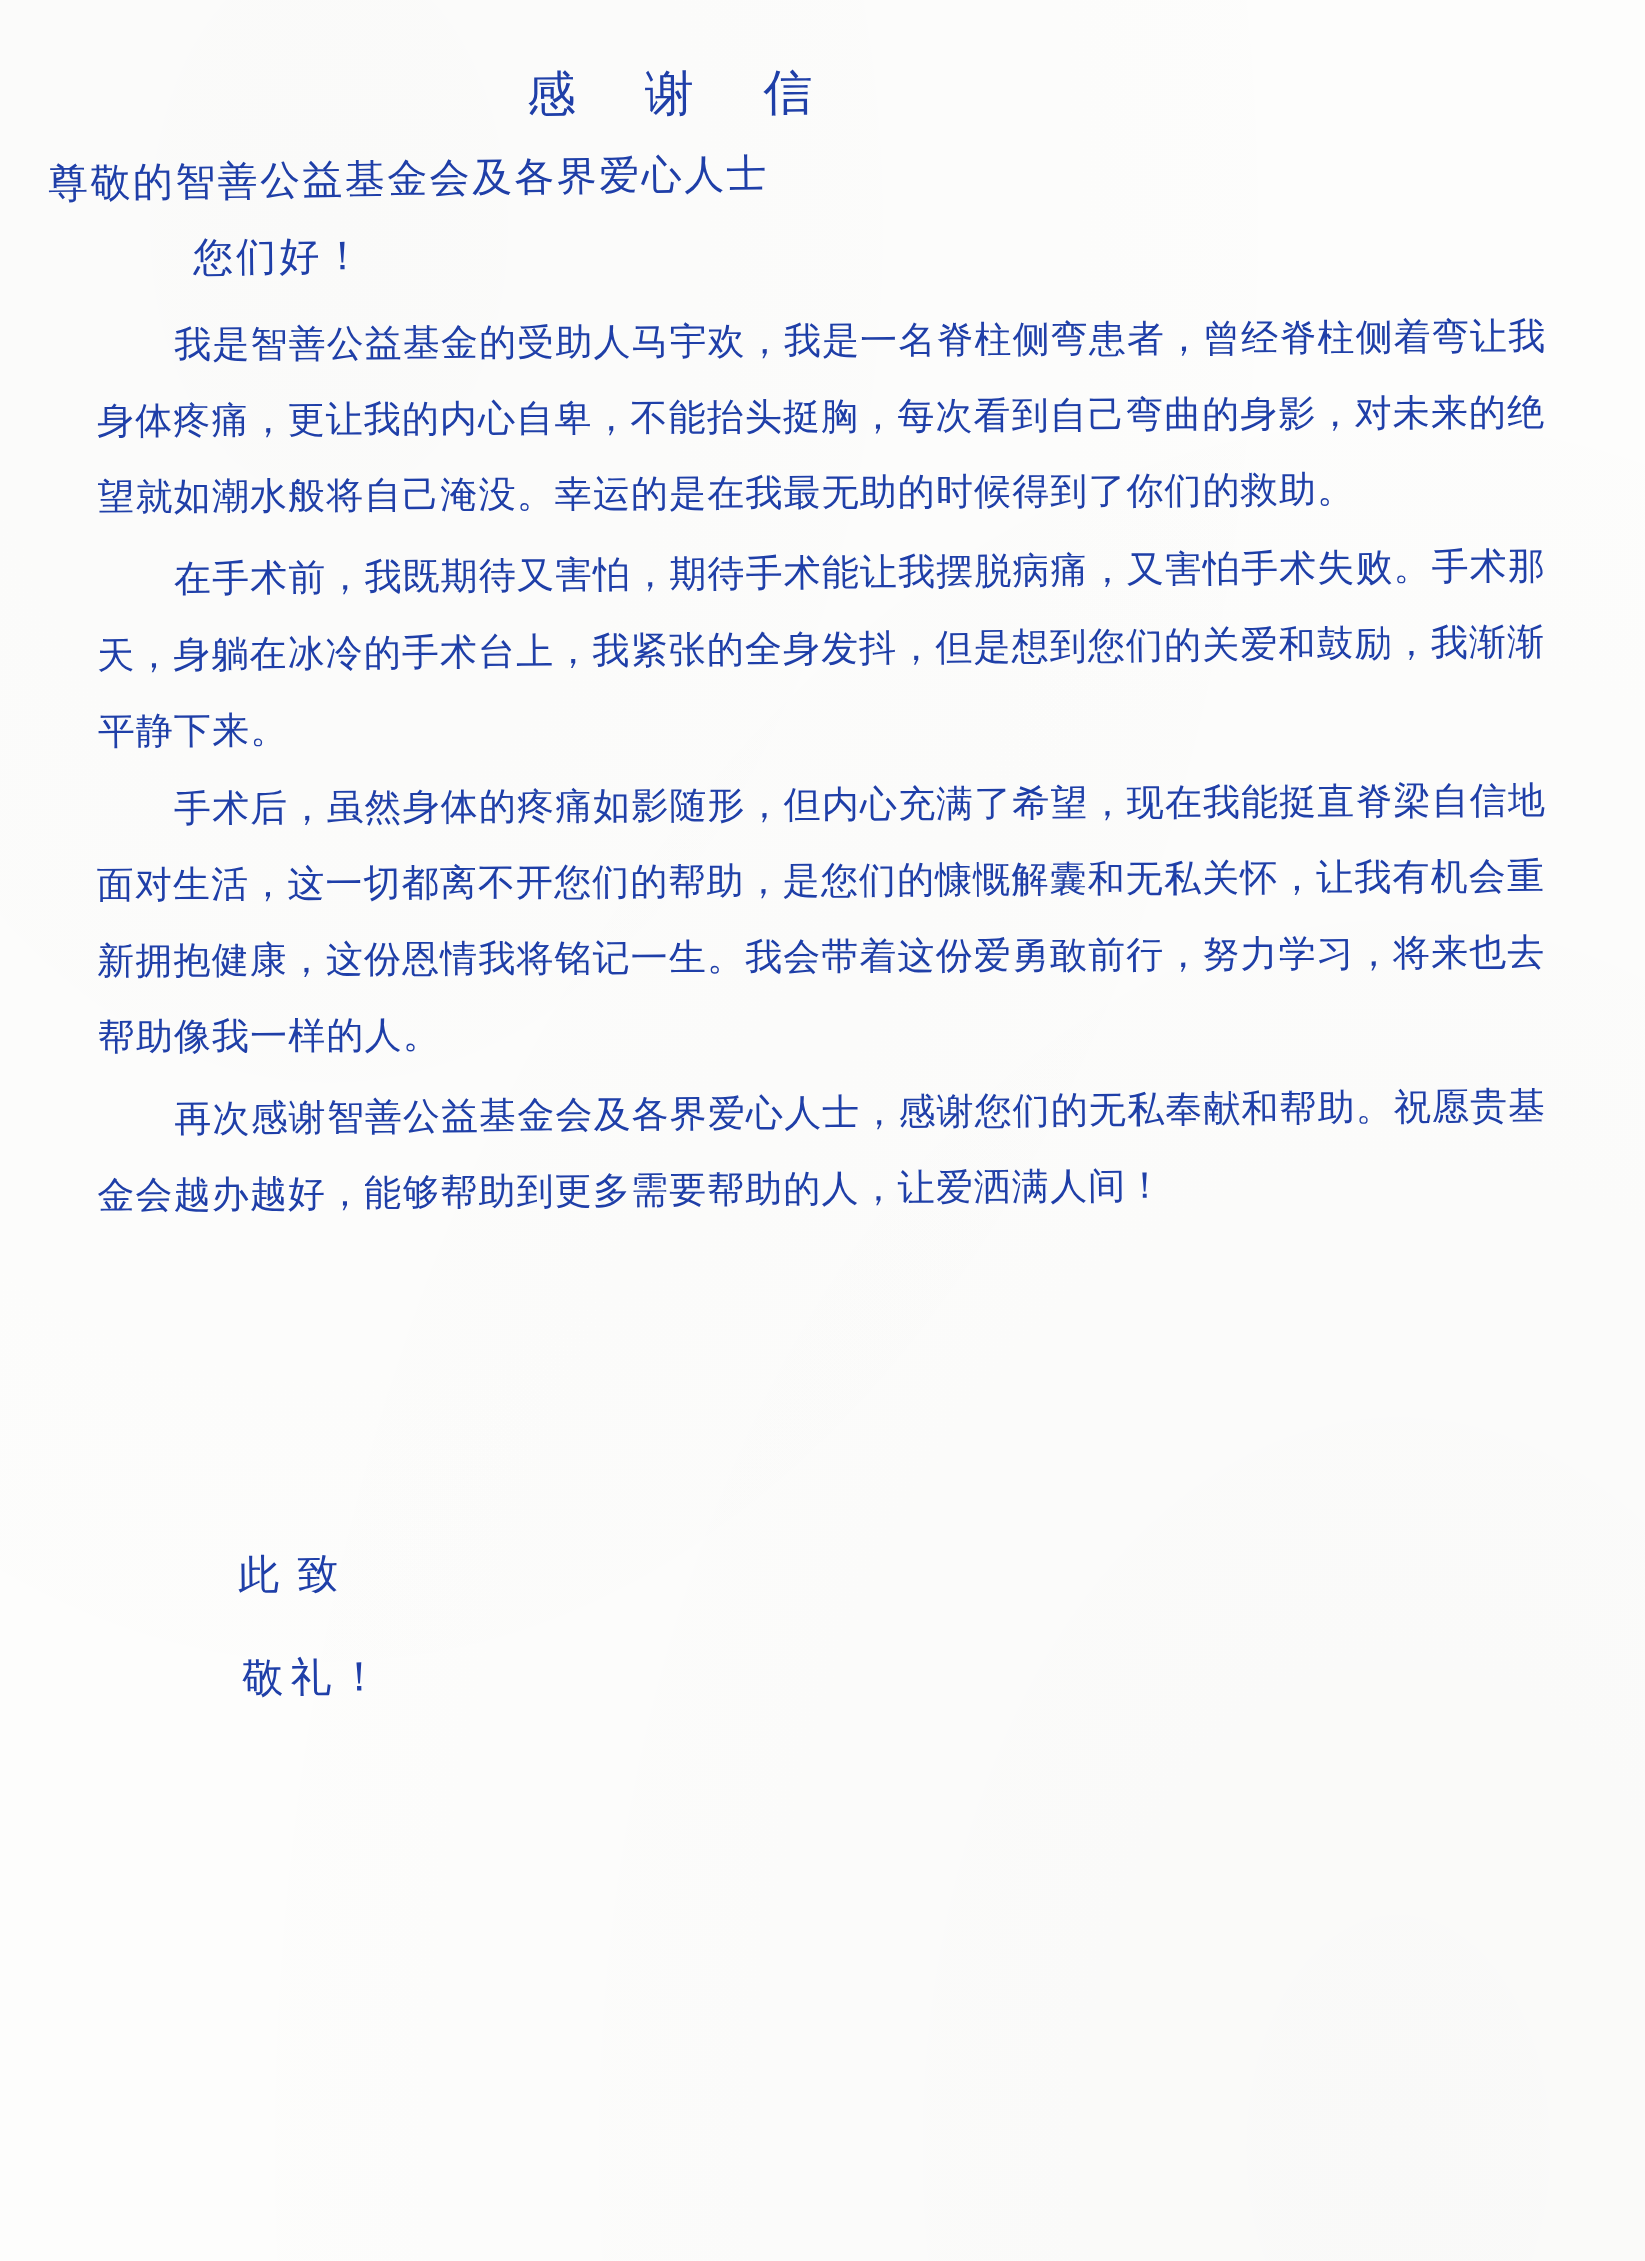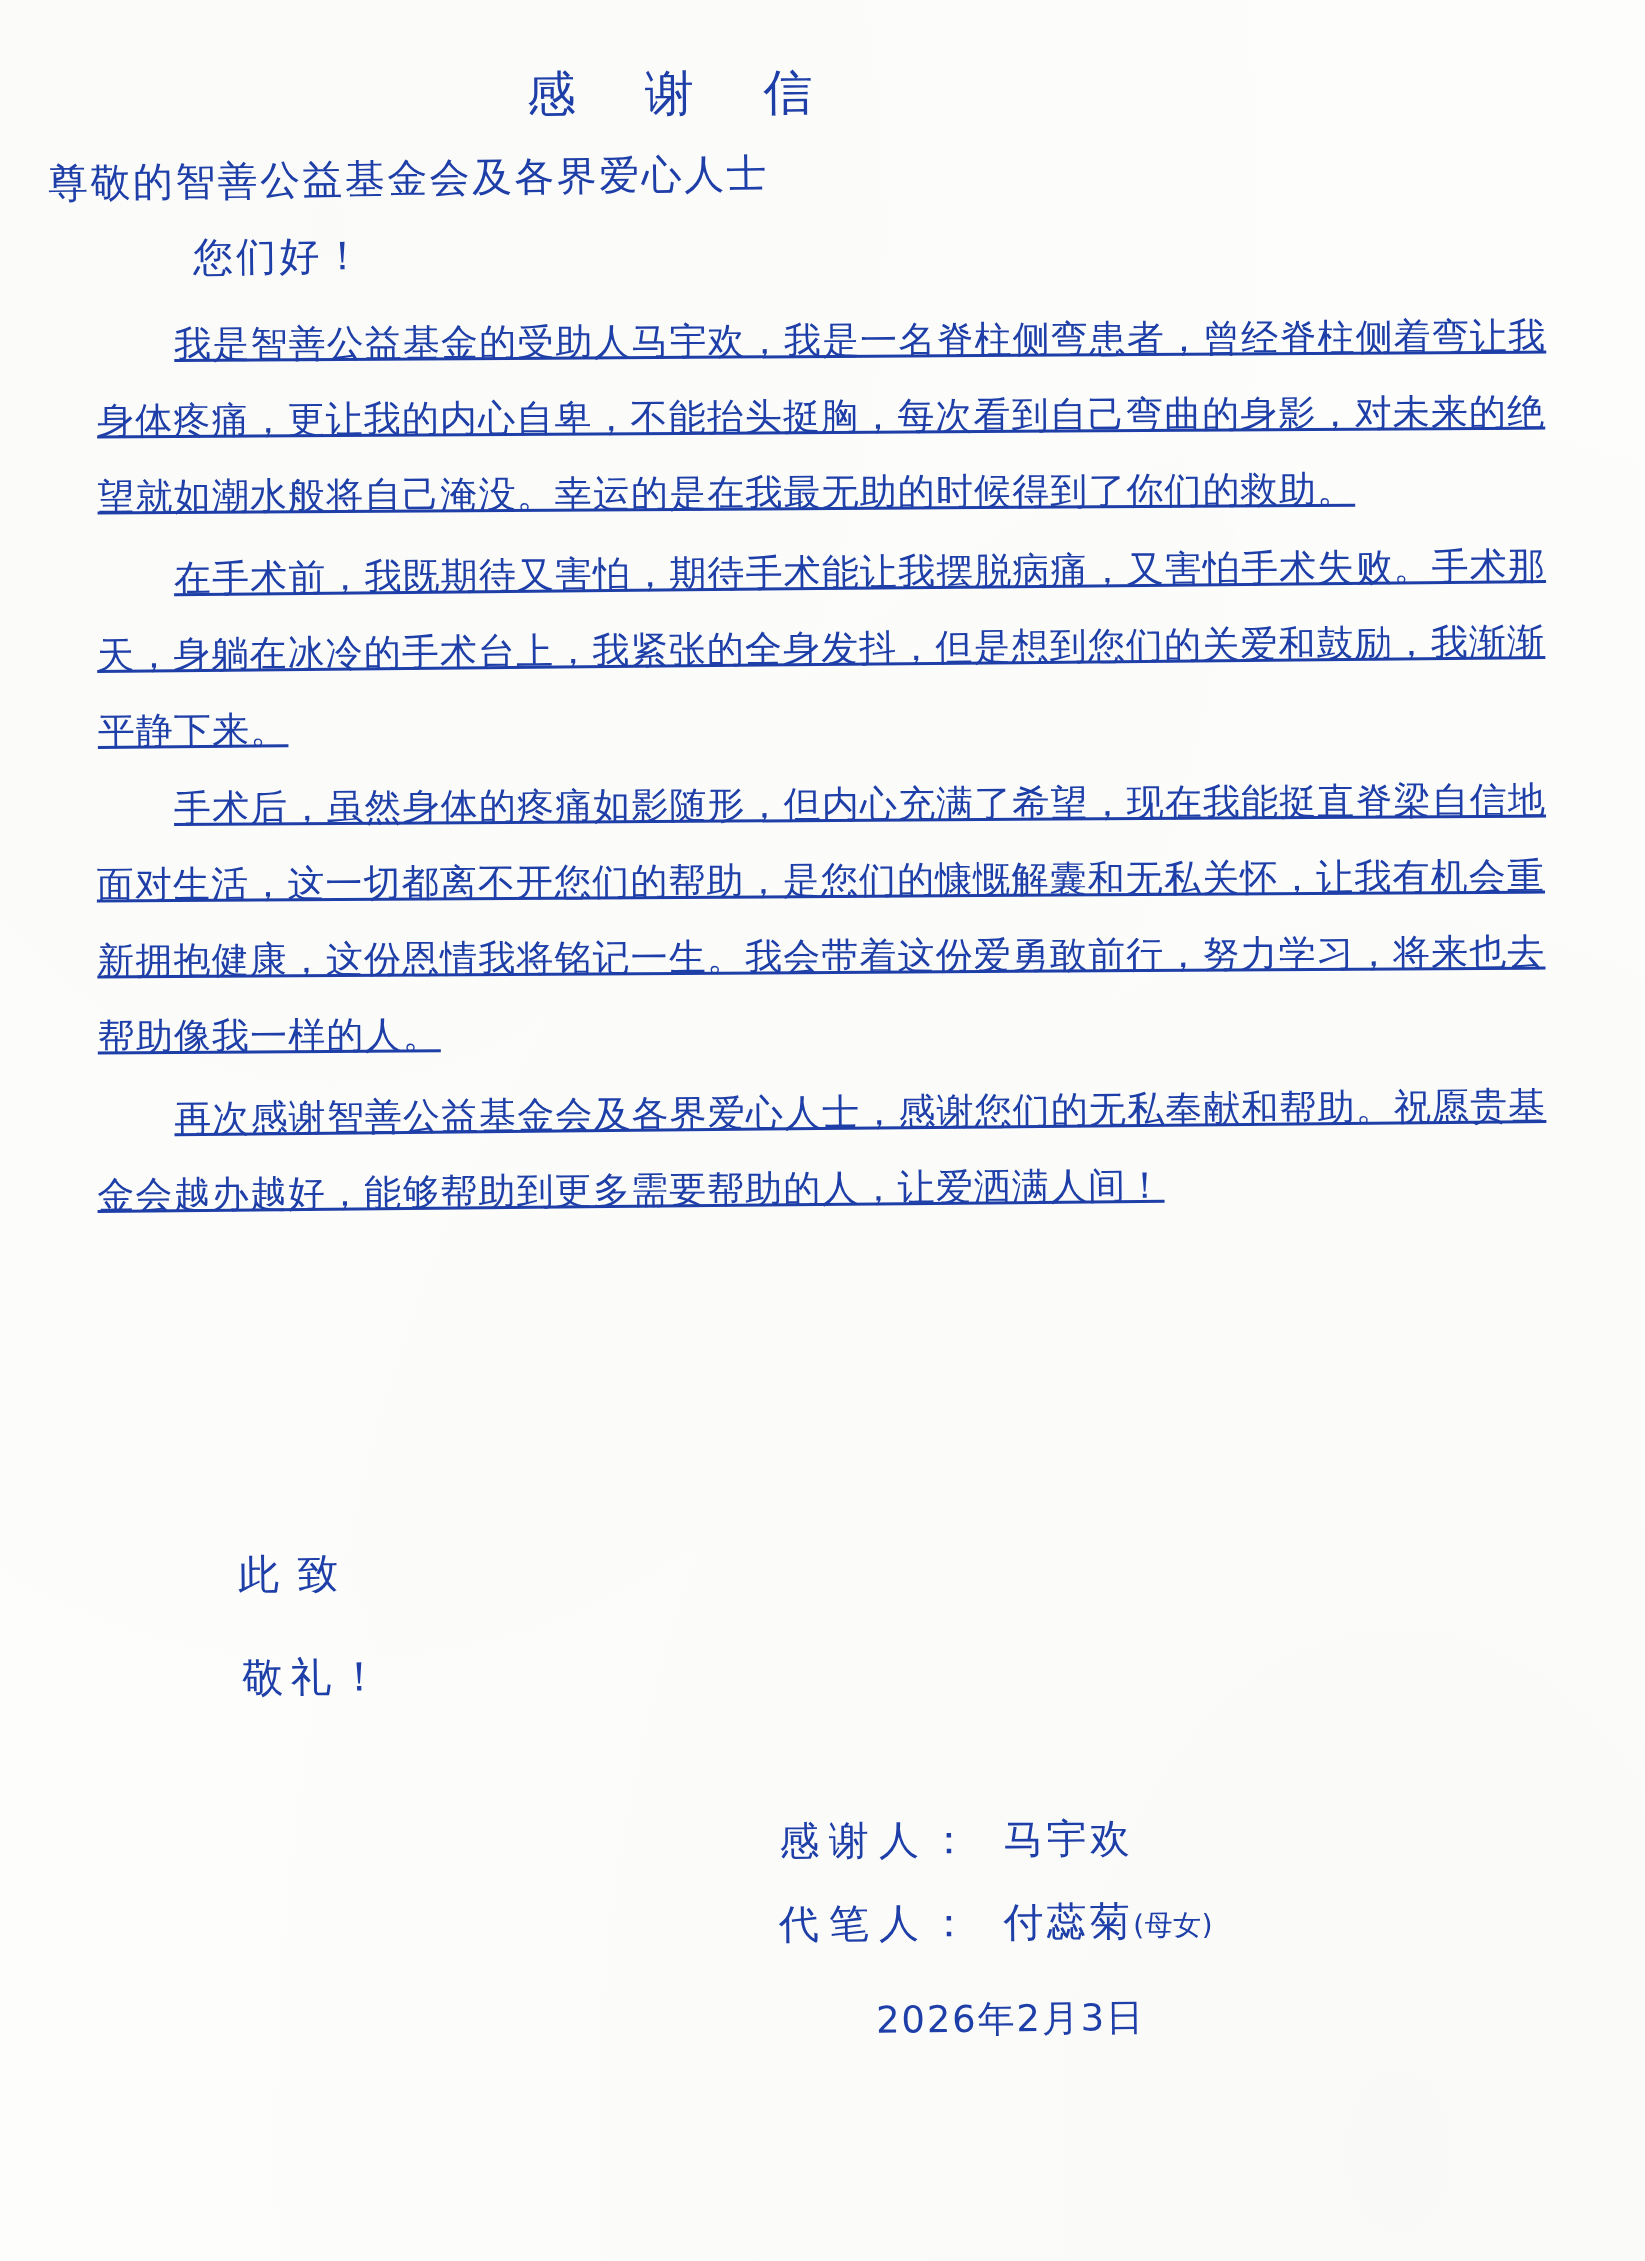--- a/index.html
+++ b/index.html
@@ -152,34 +152,25 @@
 <div class="paper"></div>
 
 <div class="letter">
 
   <div class="ink title">感 谢 信</div>
 
   <div class="ink salutation">尊敬的智善公益基金会及各界爱心人士</div>
 
   <div class="ink greeting">您们好！</div>
 
-  <div class="ink body-block" style="top: 303px; text-decoration: underline;">
+  <div class="ink body-block" style="top: 303px;">
     <p class="para">我是智善公益基金的受助人马宇欢，我是一名脊柱侧弯患者，曾经脊柱侧着弯让我身体疼痛，更让我的内心自卑，不能抬头挺胸，每次看到自己弯曲的身影，对未来的绝望就如潮水般将自己淹没。幸运的是在我最无助的时候得到了你们的救助。</p>
     <p class="para">在手术前，我既期待又害怕，期待手术能让我摆脱病痛，又害怕手术失败。手术那天，身躺在冰冷的手术台上，我紧张的全身发抖，但是想到您们的关爱和鼓励，我渐渐平静下来。</p>
     <p class="para">手术后，虽然身体的疼痛如影随形，但内心充满了希望，现在我能挺直脊梁自信地面对生活，这一切都离不开您们的帮助，是您们的慷慨解囊和无私关怀，让我有机会重新拥抱健康，这份恩情我将铭记一生。我会带着这份爱勇敢前行，努力学习，将来也去帮助像我一样的人。</p>
     <p class="para">再次感谢智善公益基金会及各界爱心人士，感谢您们的无私奉献和帮助。祝愿贵基金会越办越好，能够帮助到更多需要帮助的人，让爱洒满人间！</p>
   </div>
 
   <div class="ink closing1">此致</div>
   <div class="ink closing2">敬礼！</div>
 
-  <div class="ink sign-block">
-    <div class="sign-line">
-      <span class="sign-label">感谢人：</span><span class="sign-value">马宇欢</span>
-    </div>
-    <div class="sign-line">
-      <span class="sign-label">代笔人：</span><span class="sign-value">付蕊菊</span><span class="sign-note">(母女)</span>
-    </div>
-    <div class="date-line">2026年2月3日</div>
-  </div>
 
 </div>
 
 
 </body></html>

